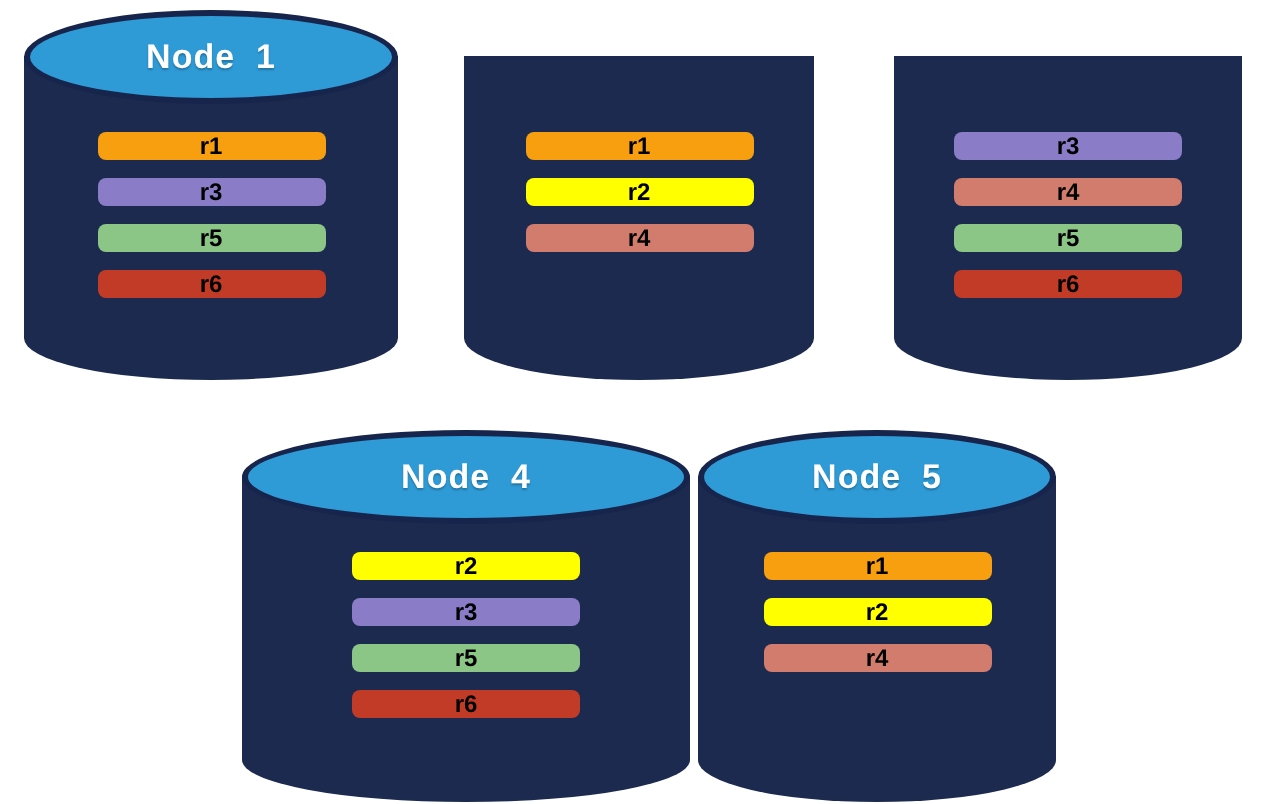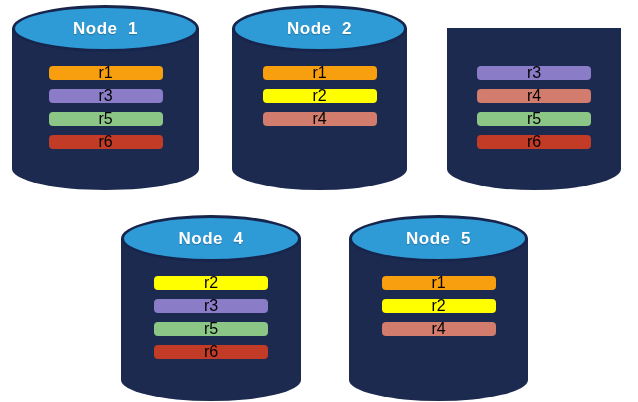--- a/index.html
+++ b/index.html
@@ -51,29 +51,29 @@
     z-index: 3;
   }
   .bar {
     width: 114px;
     height: 14px;
     border-radius: 4px;
     display: flex;
     align-items: center;
     justify-content: center;
     color: #000000;
-    font-weight: normal;
-    font-size: 16px;
+    font-weight: bold;
+    font-size: 12px;
     line-height: 14px;
   }
   
   .n1 { left: 12px;  top: 5px;   width: 187px; height: 185px; }
   .n2 { left: 232px; top: 5px;   width: 175px; height: 185px; }
   .n3 { left: 447px; top: 5px;   width: 174px; height: 185px; }
-  .n4 { left: 121px; top: 215px; width: 180px; height: 186px; }
+  .n4 { left: 121px; top: 215px; width: 180px; height: 186px; padding-left: 44px; }
   .n5 { left: 349px; top: 215px; width: 179px; height: 186px; text-align: right; }
 </style>
 </head>
 <body>
 
 <div class="canvas">
 
   <div class="cylinder n1">
     <div class="cyl-body"></div>
     <div class="cyl-top">
@@ -82,23 +82,20 @@
     <div class="bars">
         <div class="bar" style="background: rgb(247, 159, 14);">r1</div>
         <div class="bar" style="background: rgb(139, 124, 200);">r3</div>
         <div class="bar" style="background: rgb(140, 198, 135);">r5</div>
         <div class="bar" style="background: rgb(194, 59, 38);">r6</div>
       </div>
   </div>
 
   <div class="cylinder n2">
     <div class="cyl-body"></div>
-    <div class="cyl-top">
-      <span class="node-label">Node  2</span>
-    </div>
     <div class="bars">
         <div class="bar" style="background: rgb(247, 159, 14);">r1</div>
         <div class="bar" style="background: rgb(255, 255, 0);">r2</div>
         <div class="bar" style="background: rgb(210, 124, 109);">r4</div>
       </div>
   </div>
 
   <div class="cylinder n3">
     <div class="cyl-body"></div>
     <div class="bars">

